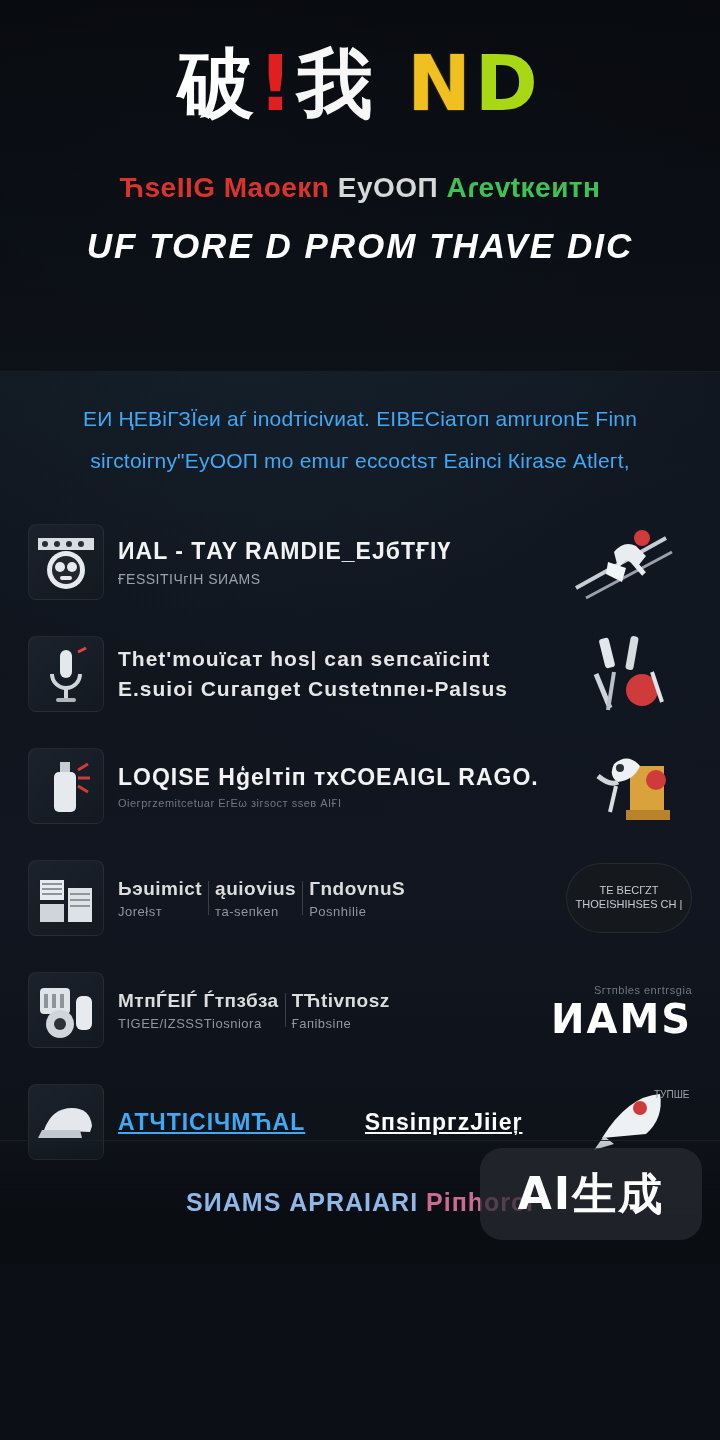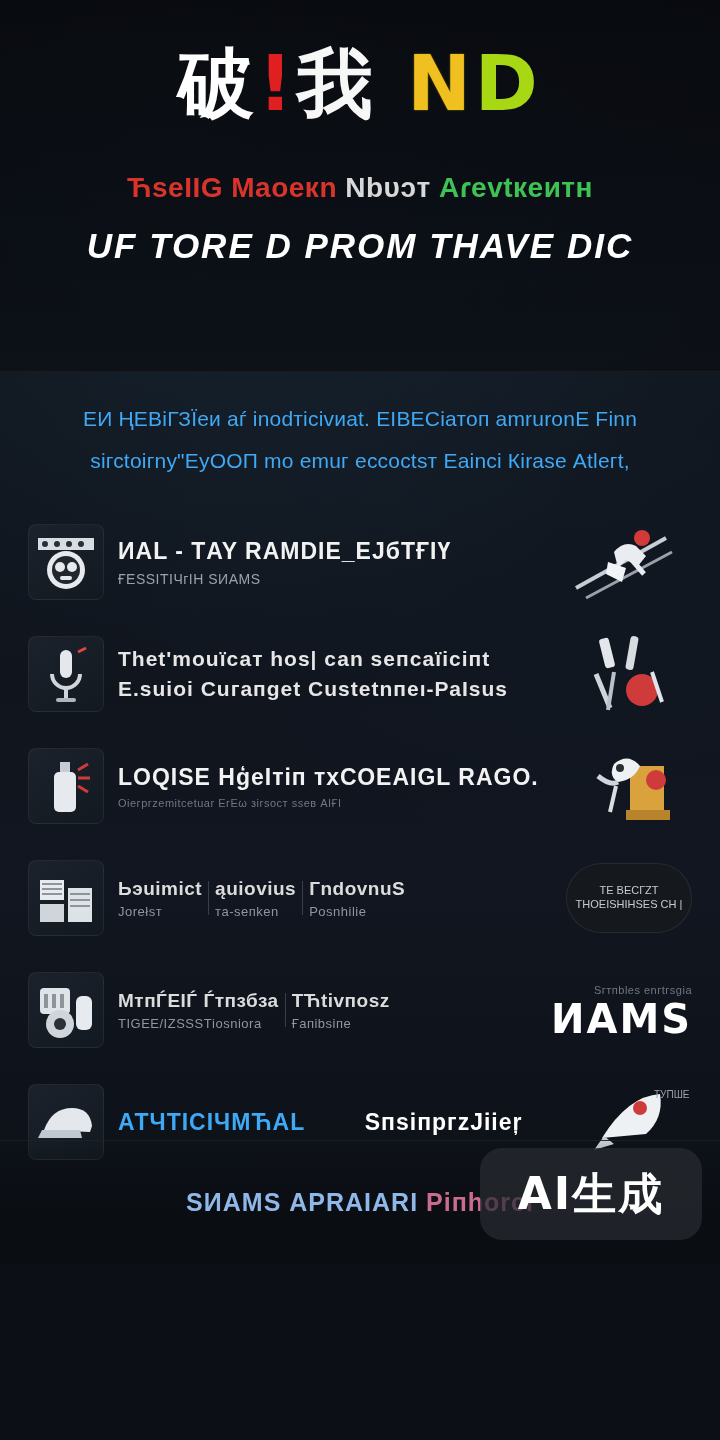--- a/index.html
+++ b/index.html
@@ -141,21 +141,21 @@
     font-size:11px; color:#c6ccd3; text-align:center; line-height:1.25;
     padding:0 8px;
   }
 
   .row .big-cjk {
     font-size:40px; font-weight:bold; color:#ffffff;
     letter-spacing:2px; white-space:nowrap;
     font-family:"DejaVu Sans", sans-serif;
   }
 
-  .row.blue .line-main { color:#3fa9f5; }
+  .row.blue .line-main { color:#3fa9f5;text-decoration:underline; }
   .row.blue .line-main.alt { color:#ffffff; }
 
   
   .footer {
     position:absolute;
     left:0; right:0; bottom:0;
     height:124px;
     border-top:1px solid rgba(255,255,255,.07);
     display:flex; align-items:center; justify-content:center;
     gap:10px;
@@ -187,21 +187,21 @@
 
 <div class="page">
 
   <div class="header">
     <div class="title-logo">
       <span class="w1">破</span><span class="bang">!</span><span class="w2">我</span>&nbsp;<span class="w3">N</span><span class="w4">D</span>
     </div>
 
     <div class="subtitle-color">
       <span class="r">ЋsеIIG Mаoекn</span>
-      <span class="w">Nbυɔт</span>
+      <span class="w">ЕуООП</span>
       <span class="g">Аɾеvtкеитн</span>
     </div>
 
     <div class="subtitle-white">UF TORE D  PROM  THAVE DIC</div>
   </div>
 
   <div class="intro">
     <div class="intro-line">ЕИ ҢЕВіГЗЇеи аѓ іnоdтісіvиаt. ЕІВЕСіатоп аmruronЕ Fіnn</div>
     <div class="intro-line">ѕігсtоігny"ЕуООП mо еmuг есcоctѕт Еаіnсі   Кіraѕе Аtlегt,</div>
   </div>

